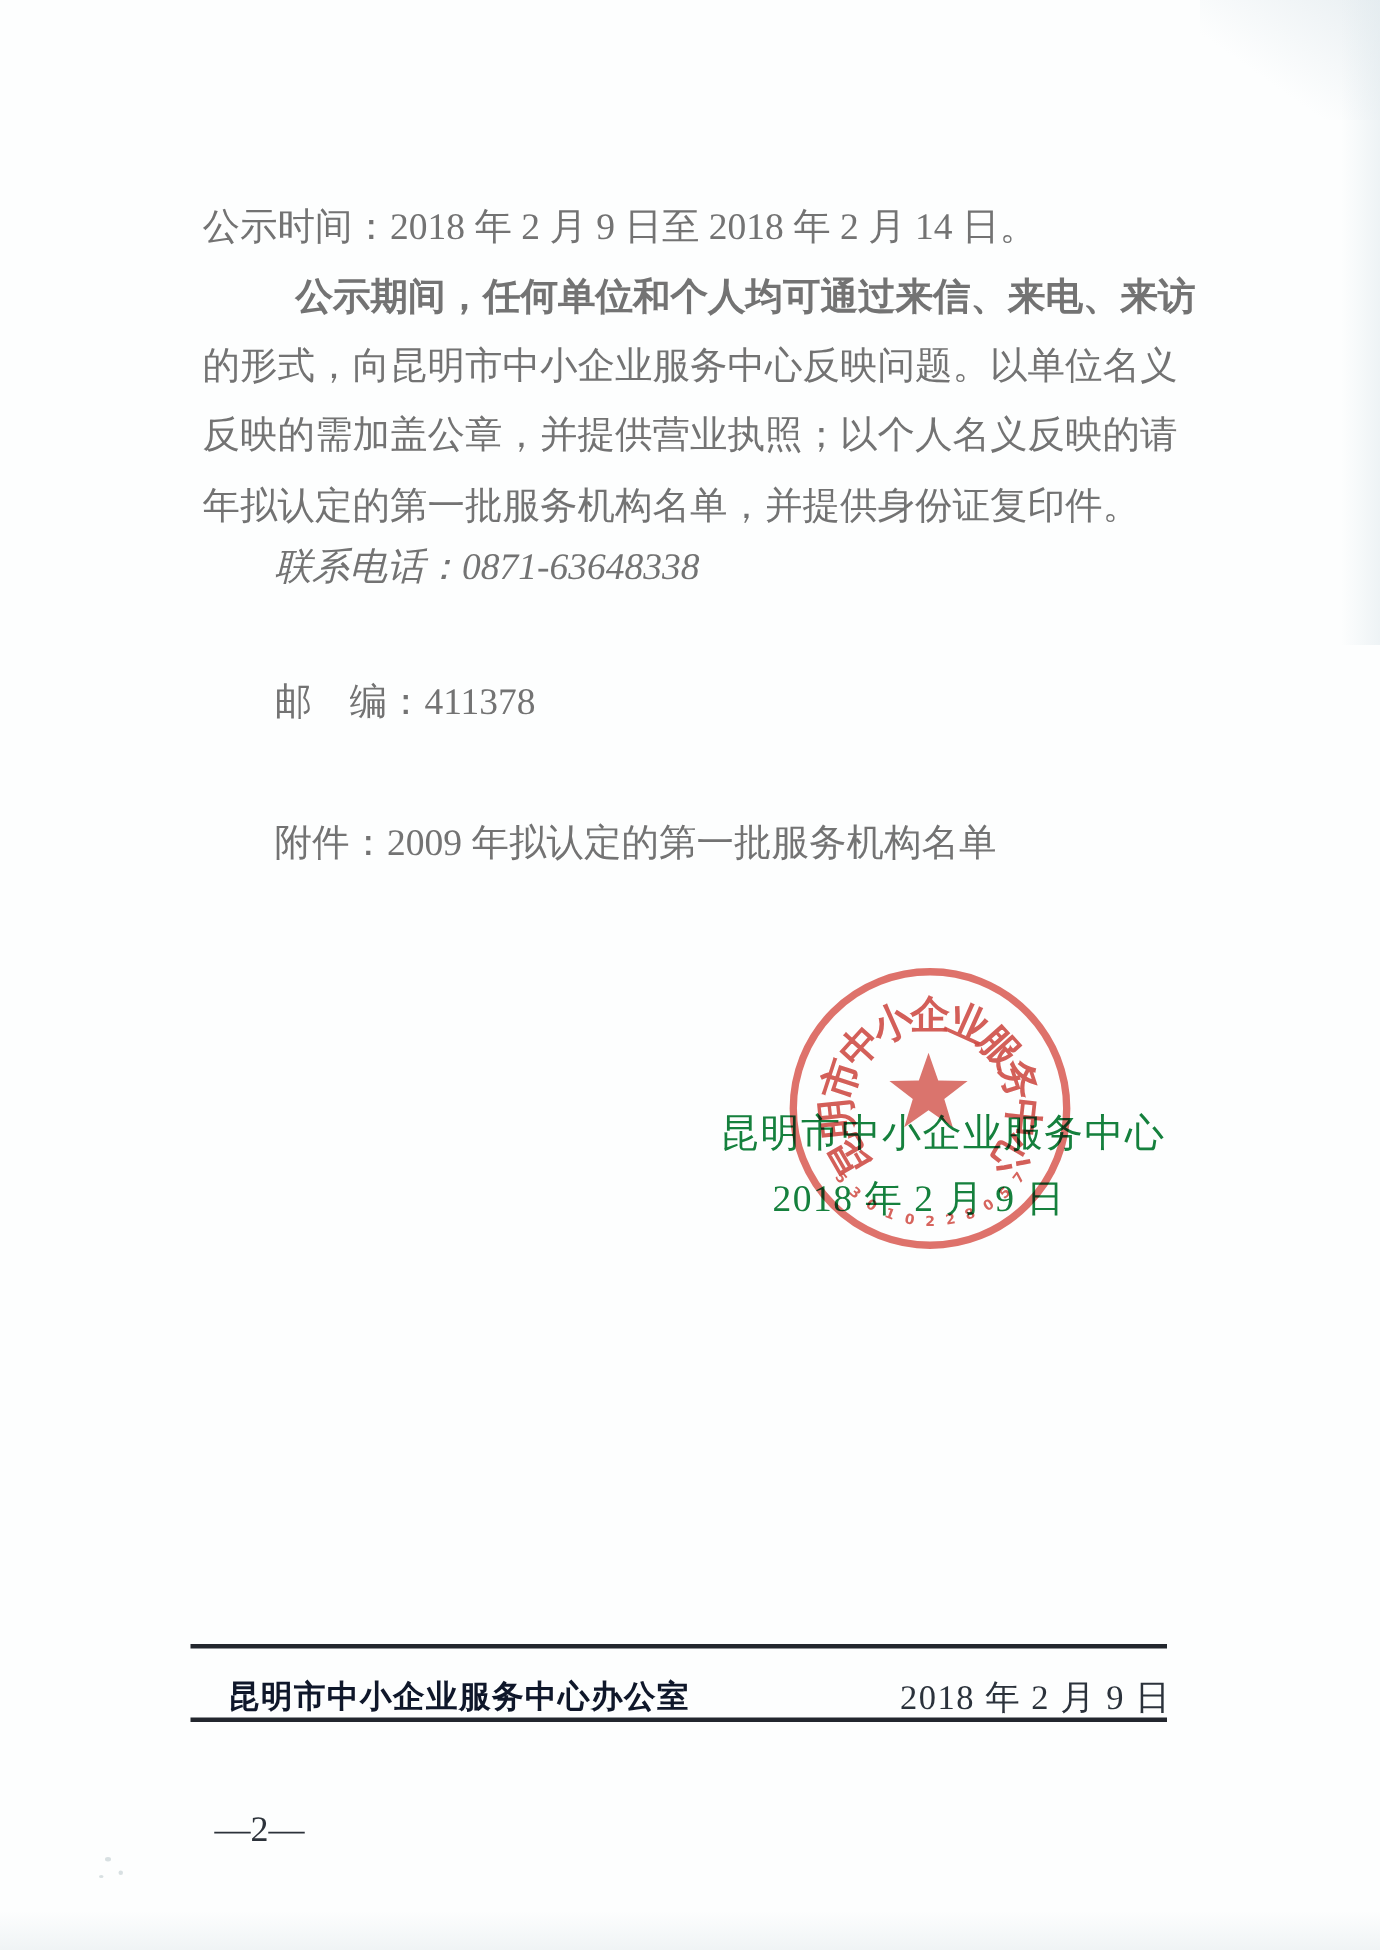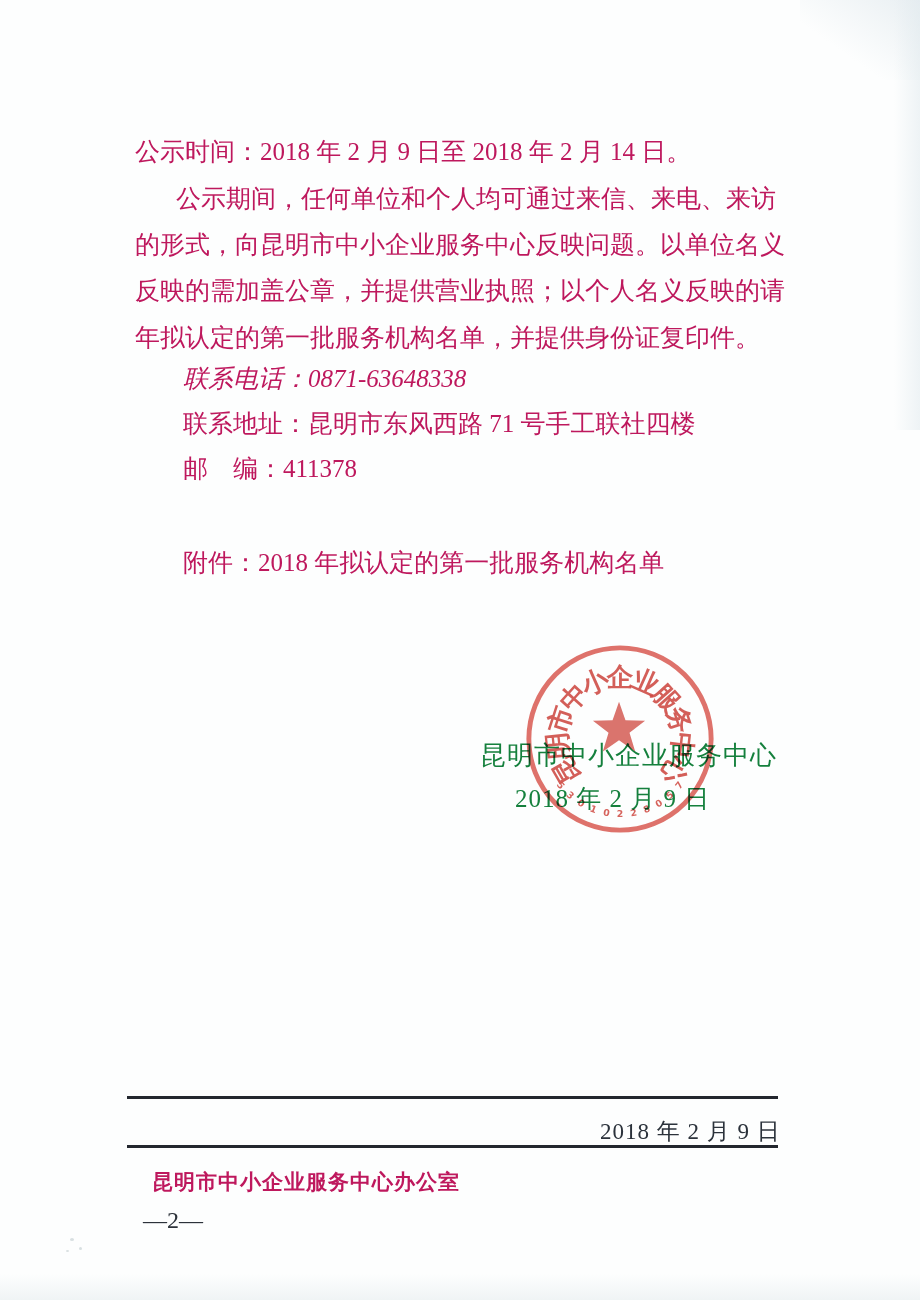--- a/index.html
+++ b/index.html
@@ -22,21 +22,21 @@
   .scan-shadow-bottom{
     position:absolute;left:0;bottom:0;width:100%;height:26px;
     background:linear-gradient(to top,rgba(214,224,228,0.35),rgba(214,224,228,0));
   }
   .bodyline{
     position:absolute;
     white-space:nowrap;
     font-size:25px;
     line-height:34px;
     letter-spacing:0px;
-    color:#be185d;
+    color:#737373;
   }
   .sig{
     position:absolute;white-space:nowrap;color:#15803d;
   }
   .sig-org{font-size:26px;letter-spacing:1px;}
   .sig-date{font-size:25px;letter-spacing:1px;}
   .seal{
     position:absolute;left:522px;top:641px;width:196px;height:196px;
     mix-blend-mode:multiply;opacity:0.93;
   }
@@ -47,22 +47,22 @@
     font-size:27px;font-weight:bold;fill:#cc3b34;opacity:0.88;
   }
   .seal-digit{
     font-family:"DejaVu Sans","Liberation Sans",sans-serif;
     font-size:9.5px;font-weight:bold;fill:#d0453d;opacity:0.9;
   }
   .footer-rule{
     position:absolute;left:127px;width:651px;height:3px;background:#23272e;
   }
   .footer-office{
-    position:absolute;left:152px;top:1168px;
-    font-size:21px;font-weight:bold;letter-spacing:1px;color:#be185d;white-space:nowrap;
+    position:absolute;left:152px;top:1117px;
+    font-size:21px;font-weight:bold;letter-spacing:1px;color:#0f172a;white-space:nowrap;
   }
   .footer-date{
     position:absolute;left:600px;top:1116px;
     font-size:23px;letter-spacing:1px;color:#2b323b;white-space:nowrap;
   }
   .page-number{
     position:absolute;left:143px;top:1207px;
     font-size:24px;color:#2c323a;white-space:nowrap;
   }
   .speck{position:absolute;background:#b9c6cb;border-radius:50%;opacity:0.55;}
@@ -70,28 +70,27 @@
 </head>
 <body>
 
 <div class="page">
 
   <div class="scan-shadow-tr"></div>
   <div class="scan-shadow-right"></div>
   <div class="scan-shadow-bottom"></div>
 
   <div class="bodyline" style="left:135px;top:135px;">公示时间：2018 年 2 月 9 日至 2018 年 2 月 14 日。</div>
-  <div class="bodyline" style="left:176px;top:182px;">公示期间，任何单位和个人均可通过来信、来电、来访</div>
+  <div class="bodyline" style="left:197px;top:182px;font-weight:bold;">公示期间，任何单位和个人均可通过来信、来电、来访</div>
   <div class="bodyline" style="left:135px;top:228px;">的形式，向昆明市中小企业服务中心反映问题。以单位名义</div>
   <div class="bodyline" style="left:135px;top:274px;">反映的需加盖公章，并提供营业执照；以个人名义反映的请</div>
   <div class="bodyline" style="left:135px;top:321px;">年拟认定的第一批服务机构名单，并提供身份证复印件。</div>
   <div class="bodyline" style="left:183px;top:362px;font-style:italic;">联系电话：0871-63648338</div>
-  <div class="bodyline" style="left:183px;top:407px;">联系地址：昆明市东风西路 71 号手工联社四楼</div>
   <div class="bodyline" style="left:183px;top:452px;">邮　编：411378</div>
-  <div class="bodyline" style="left:183px;top:546px;">附件：2018 年拟认定的第一批服务机构名单</div>
+  <div class="bodyline" style="left:183px;top:546px;">附件：2009 年拟认定的第一批服务机构名单</div>
 
   <div class="sig sig-org" style="left:480px;top:738px;">昆明市中小企业服务中心</div>
   <div class="sig sig-date" style="left:515px;top:782px;">2018 年 2 月 9 日</div>
 
   <svg class="seal" viewBox="0 0 200 200">
     <circle class="seal-ring" cx="100" cy="100" r="93"></circle>
     <polygon class="seal-star" points="99,62 105.6,80.9 125.6,81.3 109.7,93.5 115.5,112.7 99,101.2 82.5,112.7 88.3,93.5 72.4,81.3 92.4,80.9"></polygon>
     <g id="seal-ring-text">
         <text class="seal-char" text-anchor="middle" transform="translate(44.6,132.0) rotate(-120.0)" dy="0.35em">昆</text>
         <text class="seal-char" text-anchor="middle" transform="translate(36.4,106.7) rotate(-96.0)" dy="0.35em">明</text>

